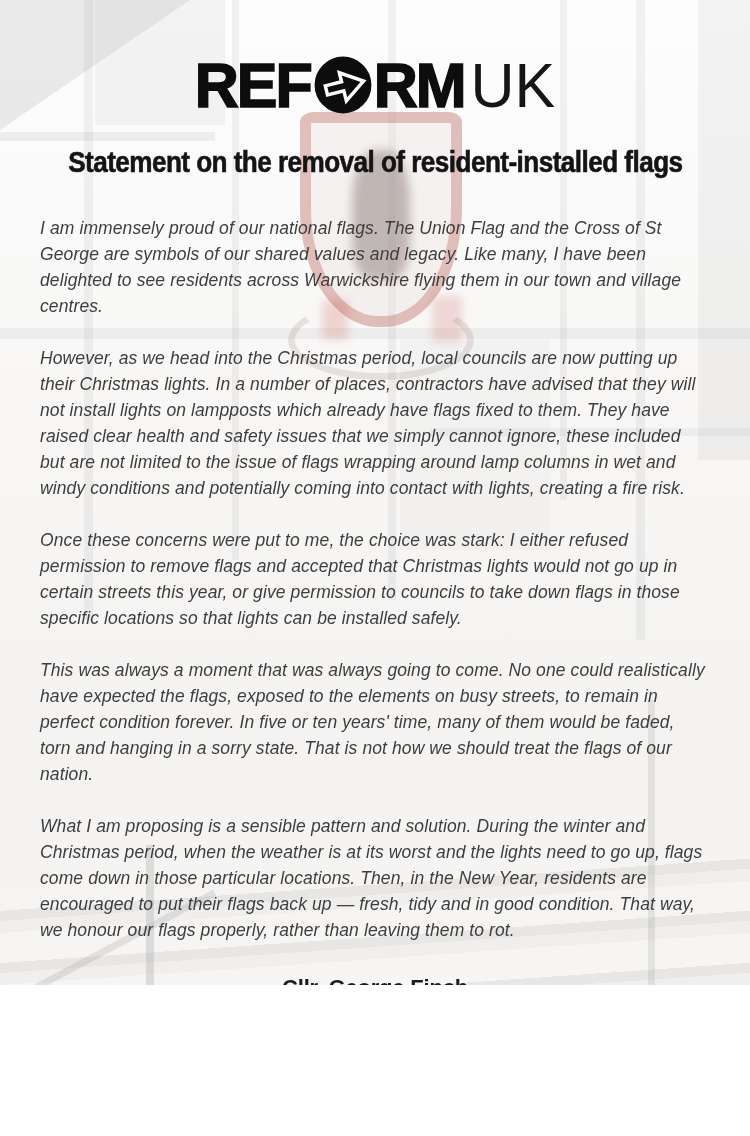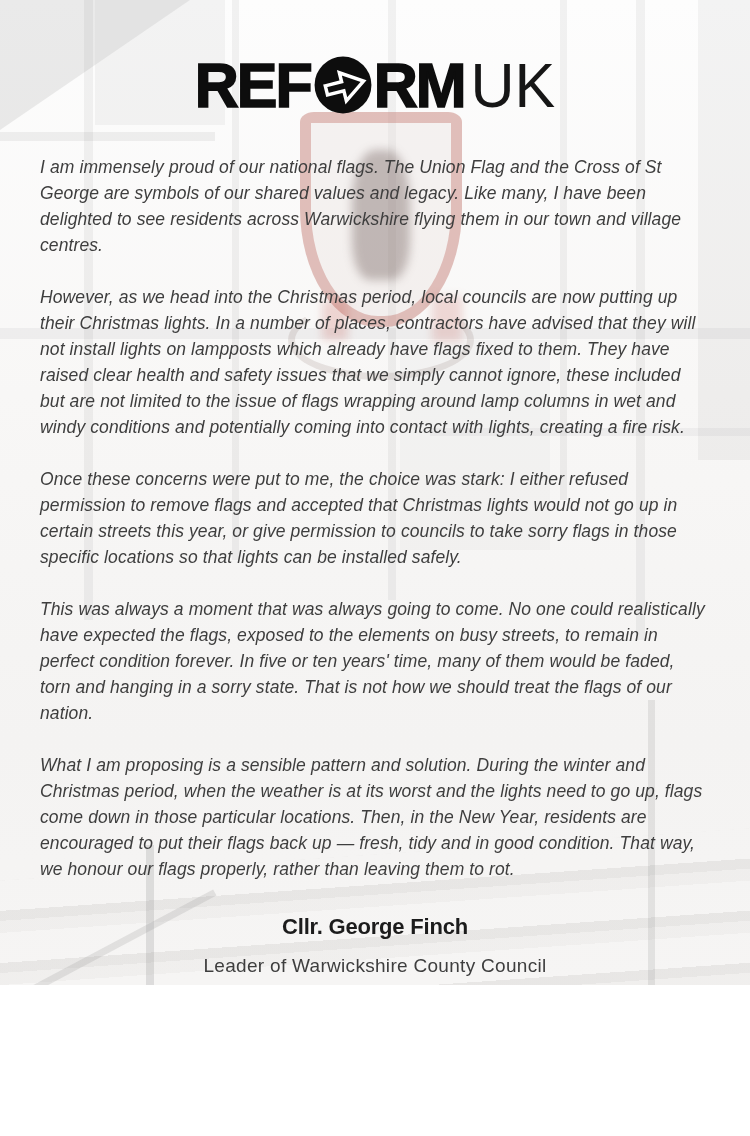--- a/index.html
+++ b/index.html
@@ -168,25 +168,28 @@
       <svg class="logo-o" viewBox="0 0 100 100">
         <circle cx="50" cy="50" r="49" fill="#0d0d0d"></circle>
         <g transform="rotate(-14 50 50)">
           <path d="M20,44 L49,44 L49,28 L86,52 L49,78 L49,60 L20,60 Z" fill="#0d0d0d" stroke="#ffffff" stroke-width="6" stroke-linejoin="miter"></path>
         </g>
       </svg>
       <span class="logo-heavy">RM</span>
       <span class="logo-light">UK</span>
     </div>
 
+    <div class="title-row">
+      <h1 class="doc-title">Statement on the removal of resident-installed flags</h1>
+    </div>
 
     <div class="body-text">
       <p>I am immensely proud of our national flags. The Union Flag and the Cross of St George are symbols of our shared values and legacy. Like many, I have been delighted to see residents across Warwickshire flying them in our town and village centres.</p>
       <p>However, as we head into the Christmas period, local councils are now putting up their Christmas lights. In a number of places, contractors have advised that they will not install lights on lampposts which already have flags fixed to them. They have raised clear health and safety issues that we simply cannot ignore, these included but are not limited to the issue of flags wrapping around lamp columns in wet and windy conditions and potentially coming into contact with lights, creating a fire risk.</p>
-      <p>Once these concerns were put to me, the choice was stark: I either refused permission to remove flags and accepted that Christmas lights would not go up in certain streets this year, or give permission to councils to take sorry flags in those specific locations so that lights can be installed safely.</p>
+      <p>Once these concerns were put to me, the choice was stark: I either refused permission to remove flags and accepted that Christmas lights would not go up in certain streets this year, or give permission to councils to take down flags in those specific locations so that lights can be installed safely.</p>
       <p>This was always a moment that was always going to come. No one could realistically have expected the flags, exposed to the elements on busy streets, to remain in perfect condition forever. In five or ten years' time, many of them would be faded, torn and hanging in a sorry state. That is not how we should treat the flags of our nation.</p>
       <p>What I am proposing is a sensible pattern and solution. During the winter and Christmas period, when the weather is at its worst and the lights need to go up, flags come down in those particular locations. Then, in the New Year, residents are encouraged to put their flags back up — fresh, tidy and in good condition. That way, we honour our flags properly, rather than leaving them to rot.</p>
     </div>
 
     <div class="sign-block">
       <div class="sign-name">Cllr. George Finch</div>
       <div class="sign-role">Leader of Warwickshire County Council</div>
     </div>
 
     <div class="signature-wrap">

